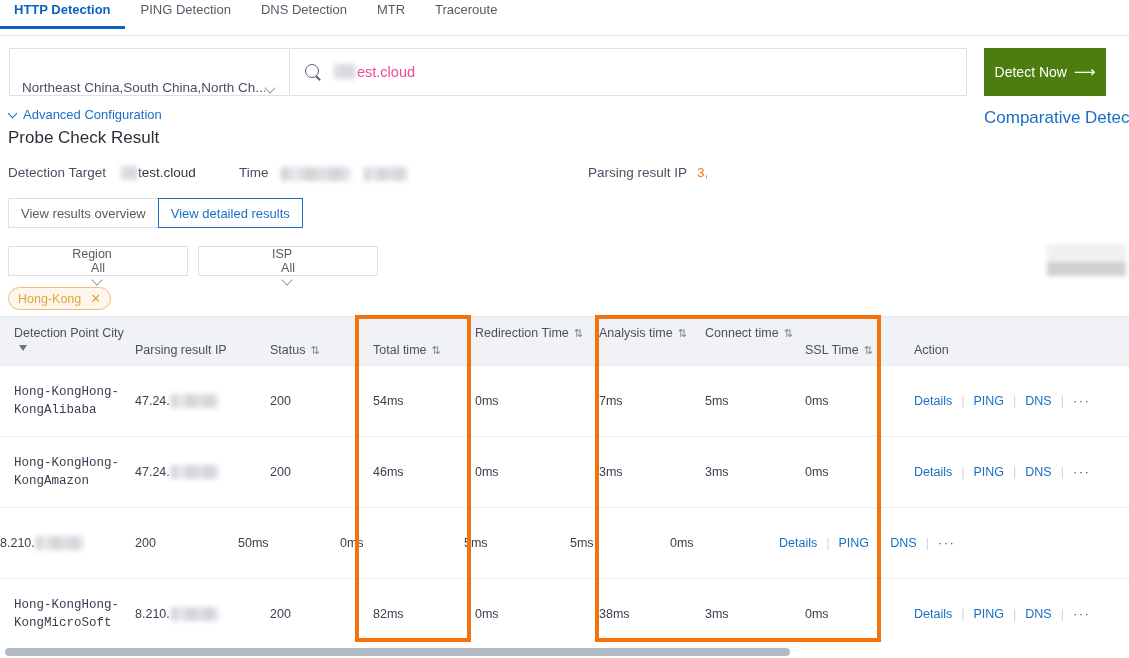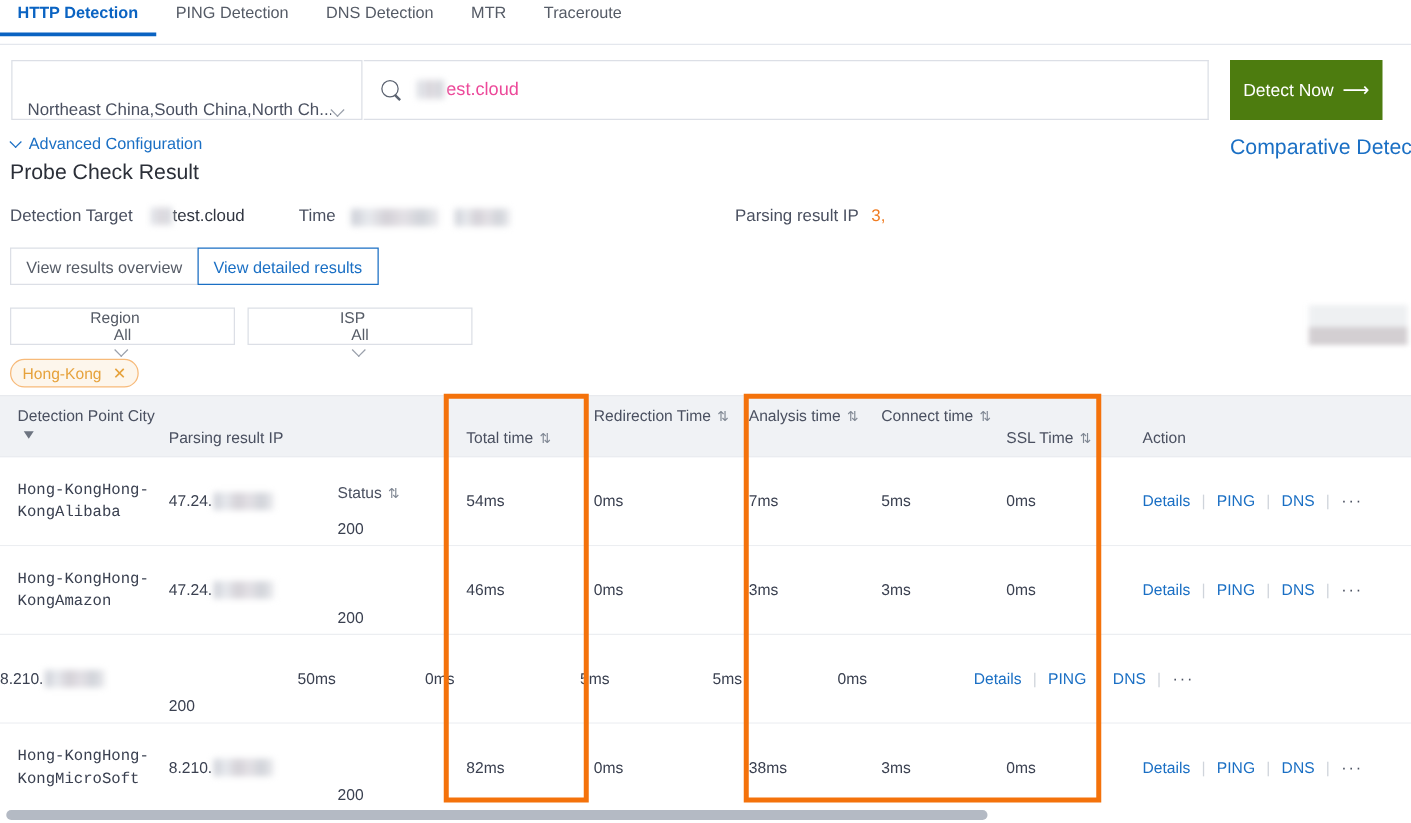--- a/index.html
+++ b/index.html
@@ -151,21 +151,21 @@
   .td { font-size: 12.5px; color: #3a4050; display: flex; align-items: center; line-height: 18px; }
   .td.city { align-items: center; font-family: Liberation Mono, monospace; }
   .actions { display: flex; align-items: flex-end; gap: 0; font-size: 12.5px; }
   .actions a { color: #1a6fc4; text-decoration: none; cursor: pointer; }
   .actions .sep { color: #cfd4db; margin: 0 9px; }
   .dots { color: #4a5060; letter-spacing: 1.5px; cursor: pointer; font-size: 13px; }
 
   
   .c0 { width: 135px; padding-left: 14px; }
   .c1 { width: 135px; }
-  .c2 { width: 85px; margin-top: 44px; }
+  .c2 { width: 85px; }
   .c3 { width: 120px; padding-left: 18px; }
   .c4 { width: 124px; }
   .c5 { width: 106px; }
   .c6 { width: 100px; }
   .c7 { width: 87px; }
   .c8 { width: 137px; padding-left: 22px; }
 
   
   .hl { position: absolute; border: 4px solid #f4720b; pointer-events: none; z-index: 5; }
   #hl-total { left: 355px; top: 315px; width: 116px; height: 327px; }

